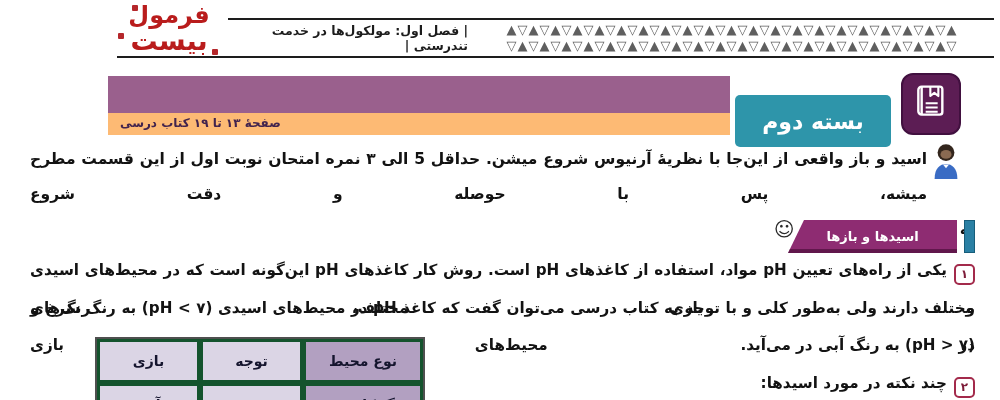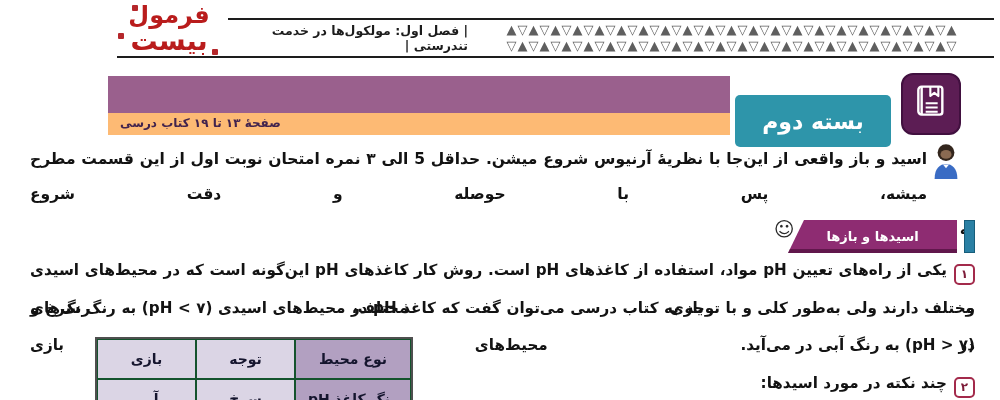--- a/index.html
+++ b/index.html
@@ -51,21 +51,21 @@
   .note-line{line-height:37.5px;height:37.5px;white-space:nowrap;}
   .note-just{white-space:normal;text-align:justify;text-align-last:justify;}
   .note-right{text-align:right;}
   .numbox{display:inline-flex;width:17px;height:17px;border:2px solid #a32a4b;border-radius:5px;
           align-items:center;justify-content:center;font-size:12px;color:#7e1d39;
           margin-left:7px;vertical-align:-3px;background:#fff;}
   
   .ptable{position:absolute;left:95px;top:337px;width:303px;direction:rtl;
           border-collapse:separate;border-spacing:0;border:2px solid #4f4f4f;
           font-size:14px;font-weight:bold;color:#15152e;table-layout:fixed;}
-  .ptable td{height:36px;text-align:center;border:1px solid #14532d;vertical-align:middle;}
+  .ptable td{height:36px;text-align:center;border:3px solid #14532d;vertical-align:middle;}
   .ptable td.dark{background:#b2a0c1;width:112px;}
   .ptable td.light{background:#dbd5e5;width:95px;}
 </style>
 </head>
 <body>
 
 <div class="hdr-rule-top"></div>
 <div class="hdr-rule-bottom"></div>
 
 <div class="logo">

